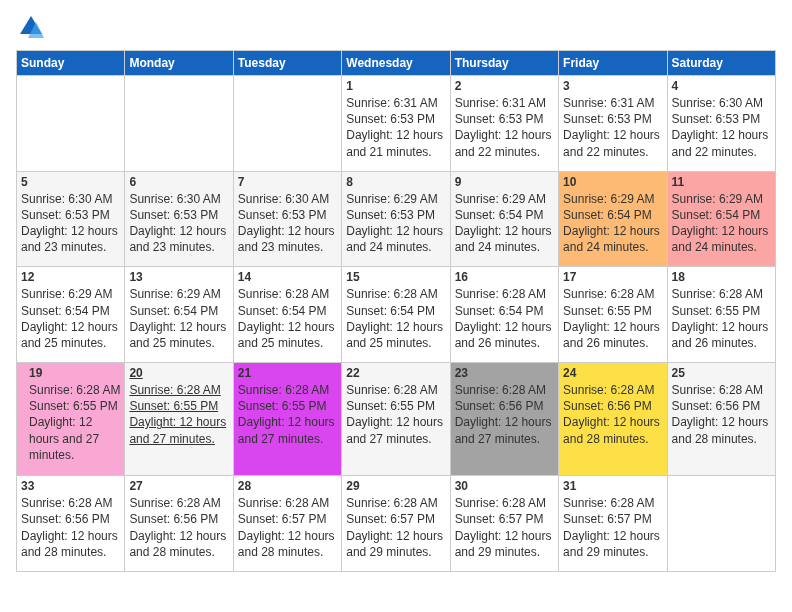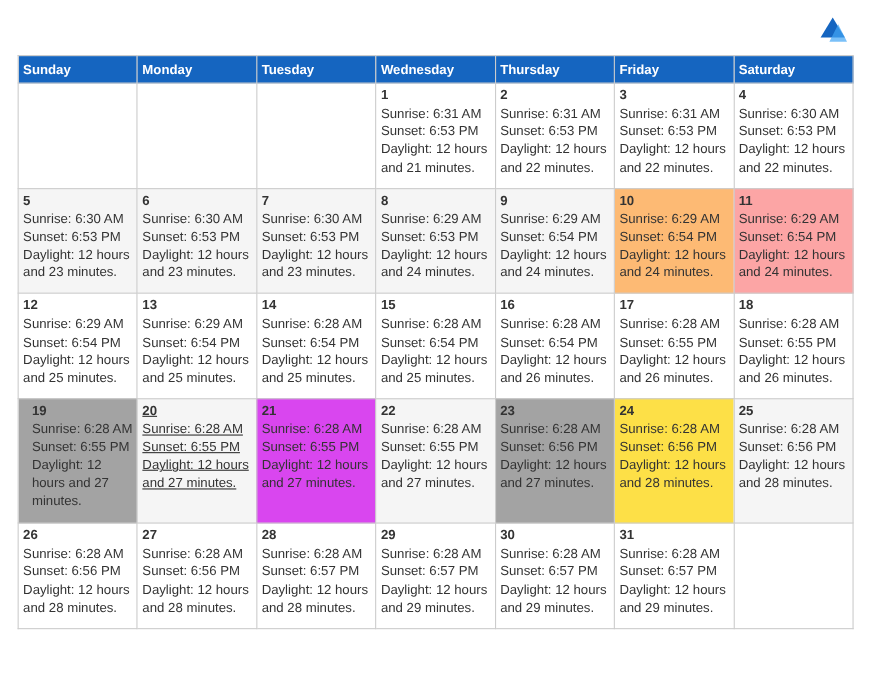--- a/index.html
+++ b/index.html
@@ -9,21 +9,20 @@
       width: 792px;
       height: 612px;
       overflow: hidden;
     }
     .page {
       width: 792px;
       height: 584px;
       padding: 12px 16px 12px 16px;
       display: flex;
       flex-direction: column;
-      align-items: flex-end;
     }
     .header {
       display: flex;
       justify-content: space-between;
       align-items: flex-start;
       margin-bottom: 8px;
     }
     .logo {
       display: flex;
       align-items: center;
@@ -250,21 +249,21 @@
 Daylight: 12 hours and 26 minutes.</div>
           </td>
           <td>
             <span class="day-num">18</span>
             <div class="day-info">Sunrise: 6:28 AM
 Sunset: 6:55 PM
 Daylight: 12 hours and 26 minutes.</div>
           </td>
         </tr>
         <tr>
-          <td style="background: #a3a3a3; padding-left: 12px;">
+          <td style="background: #f9a8d4; padding-left: 12px;">
             <span class="day-num">19</span>
             <div class="day-info">Sunrise: 6:28 AM
 Sunset: 6:55 PM
 Daylight: 12 hours and 27 minutes.</div>
           </td>
           <td style="background: rgb(245, 245, 245); text-decoration: underline;">
             <span class="day-num">20</span>
             <div class="day-info">Sunrise: 6:28 AM
 Sunset: 6:55 PM
 Daylight: 12 hours and 27 minutes.</div>
@@ -295,21 +294,21 @@
           </td>
           <td style="background: rgb(245, 245, 245);">
             <span class="day-num">25</span>
             <div class="day-info">Sunrise: 6:28 AM
 Sunset: 6:56 PM
 Daylight: 12 hours and 28 minutes.</div>
           </td>
         </tr>
         <tr>
           <td>
-            <span class="day-num">26</span>
+            <span class="day-num">33</span>
             <div class="day-info">Sunrise: 6:28 AM
 Sunset: 6:56 PM
 Daylight: 12 hours and 28 minutes.</div>
           </td>
           <td>
             <span class="day-num">27</span>
             <div class="day-info">Sunrise: 6:28 AM
 Sunset: 6:56 PM
 Daylight: 12 hours and 28 minutes.</div>
           </td>

